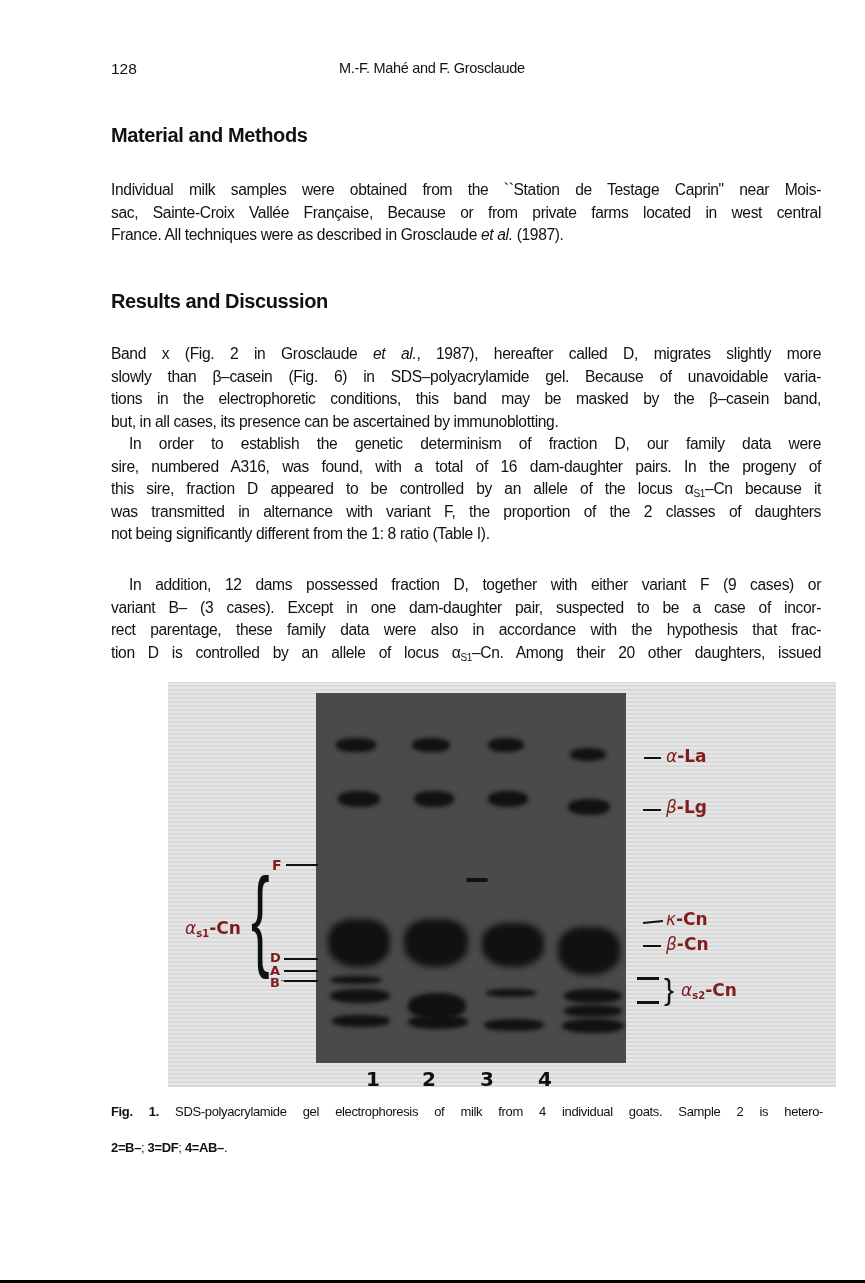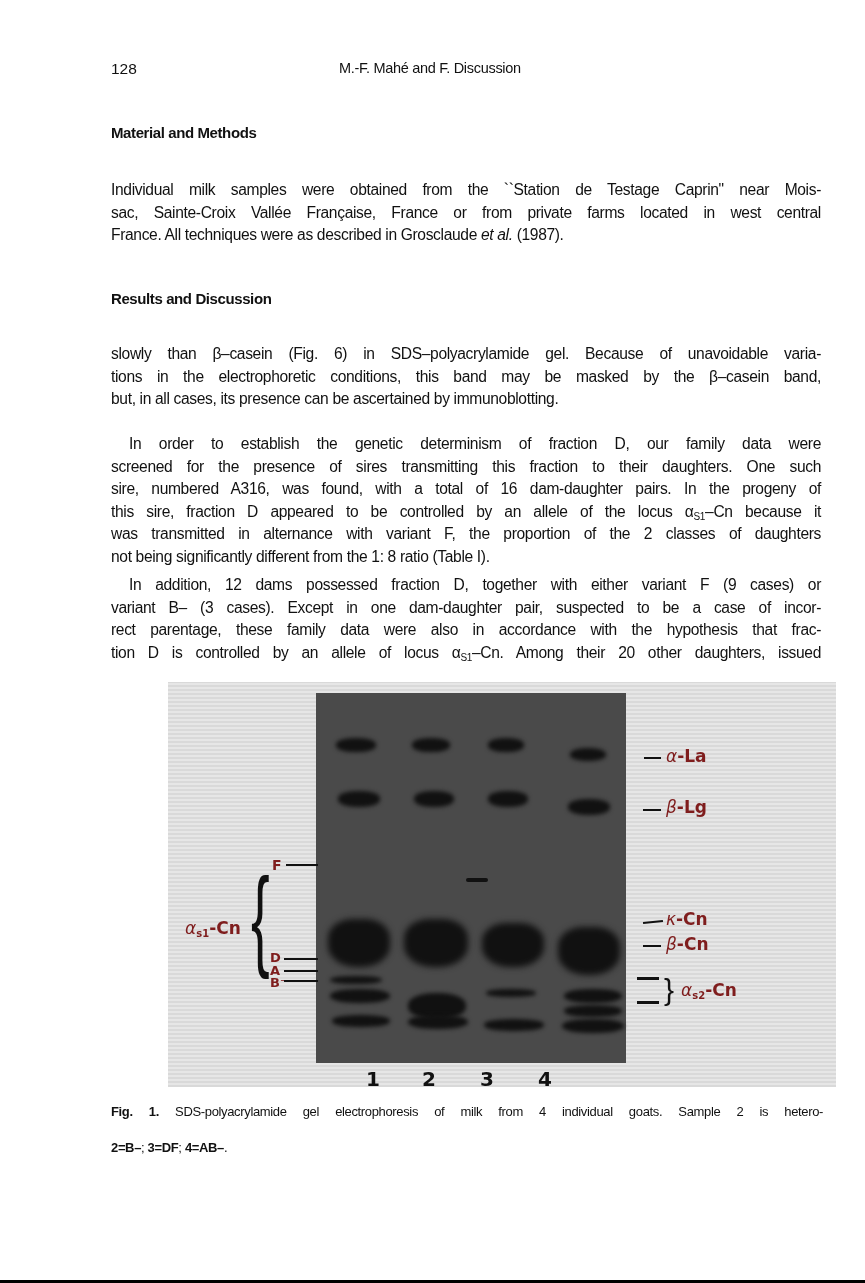--- a/index.html
+++ b/index.html
@@ -2,21 +2,21 @@
 <html><head>
 <meta charset="utf-8">
 <style>
   html, body { margin: 0; padding: 0; background: #ffffff; }
   body { width: 865px; height: 1283px; position: relative; overflow: hidden;
          font-family: "Liberation Sans", "DejaVu Sans", sans-serif; color: #111; }
   .page { position: absolute; left: 0; top: 0; width: 865px; height: 1283px; text-decoration: underline; }
   .running-head { position: absolute; top: 60px; left: 111px; width: 640px; font-size: 15.5px; }
   .running-head .pno { position: absolute; left: 0; top: 0; }
   .running-head .authors { position: absolute; left: 228px; top: 0; font-size: 14.5px; letter-spacing: -0.3px; }
-  .section-heading { position: absolute; left: 111px; font-weight: bold; font-size: 15px; letter-spacing: -0.4px; }
+  .section-heading { position: absolute; left: 111px; font-weight: bold; font-size: 20px; letter-spacing: -0.4px; }
   .para { position: absolute; left: 111px; width: 710px; font-size: 15.6px; line-height: 22.6px;
           text-align: justify; letter-spacing: -0.35px; margin: 0; }
   .para .ln { display: block; text-align: justify; text-align-last: justify; white-space: nowrap; height: 22.6px; }
   .para .ln.last { text-align-last: left; }
   .para .indent { padding-left: 18px; }
   sub.s { font-size: 10px; vertical-align: -3px; }
   sup.s { font-size: 10px; vertical-align: 6px; }
   .figure { position: absolute; left: 168px; top: 682px; width: 668px; height: 405px;
             background: repeating-linear-gradient(0deg, #d9d9d9 0 2px, #e6e6e6 2px 4px),
                         #dedede; }
@@ -37,42 +37,42 @@
   .caption b { font-weight: bold; }
   .bottom-rule { position: absolute; left: 0; top: 1280px; width: 865px; height: 3px; background: #000; }
 </style>
 </head>
 <body>
 
 <div class="page">
 
   <div class="running-head">
     <span class="pno">128</span>
-    <span class="authors">M.-F. Mahé and F. Discussion</span>
+    <span class="authors">M.-F. Mahé and F. Grosclaude</span>
   </div>
 
   <div class="section-heading" style="top:124px">Material and Methods</div>
 
   <div class="para" style="top:179px">
     <span class="ln">Individual milk samples were obtained from the ``Station de Testage Caprin" near Mois-</span>
-    <span class="ln">sac, Sainte-Croix Vallée Française, France or from private farms located in west central</span>
+    <span class="ln">sac, Sainte-Croix Vallée Française, Because or from private farms located in west central</span>
     <span class="ln last">France. All techniques were as described in Grosclaude <i>et al.</i> (1987).</span>
   </div>
 
   <div class="section-heading" style="top:290px">Results and Discussion</div>
 
   <div class="para" style="top:343px">
+    <span class="ln">Band x (Fig. 2 in Grosclaude <i>et al.</i>, 1987), hereafter called D, migrates slightly more</span>
     <span class="ln">slowly than β–casein (Fig. 6) in SDS–polyacrylamide gel. Because of unavoidable varia-</span>
     <span class="ln">tions in the electrophoretic conditions, this band may be masked by the β–casein band,</span>
     <span class="ln last">but, in all cases, its presence can be ascertained by immunoblotting.</span>
   </div>
 
   <div class="para" style="top:433px">
     <span class="ln indent">In order to establish the genetic determinism of fraction D, our family data were</span>
-    <span class="ln">screened for the presence of sires transmitting this fraction to their daughters. One such</span>
     <span class="ln">sire, numbered A316, was found, with a total of 16 dam-daughter pairs. In the progeny of</span>
     <span class="ln">this sire, fraction D appeared to be controlled by an allele of the locus α<sub class="s">S1</sub>–Cn because it</span>
     <span class="ln">was transmitted in alternance with variant F, the proportion of the 2 classes of daughters</span>
     <span class="ln last">not being significantly different from the 1: 8 ratio (Table I).</span>
   </div>
 
   <div class="para" style="top:574px">
     <span class="ln indent">In addition, 12 dams possessed fraction D, together with either variant F (9 cases) or</span>
     <span class="ln">variant B– (3 cases). Except in one dam-daughter pair, suspected to be a case of incor-</span>
     <span class="ln">rect parentage, these family data were also in accordance with the hypothesis that frac-</span>

